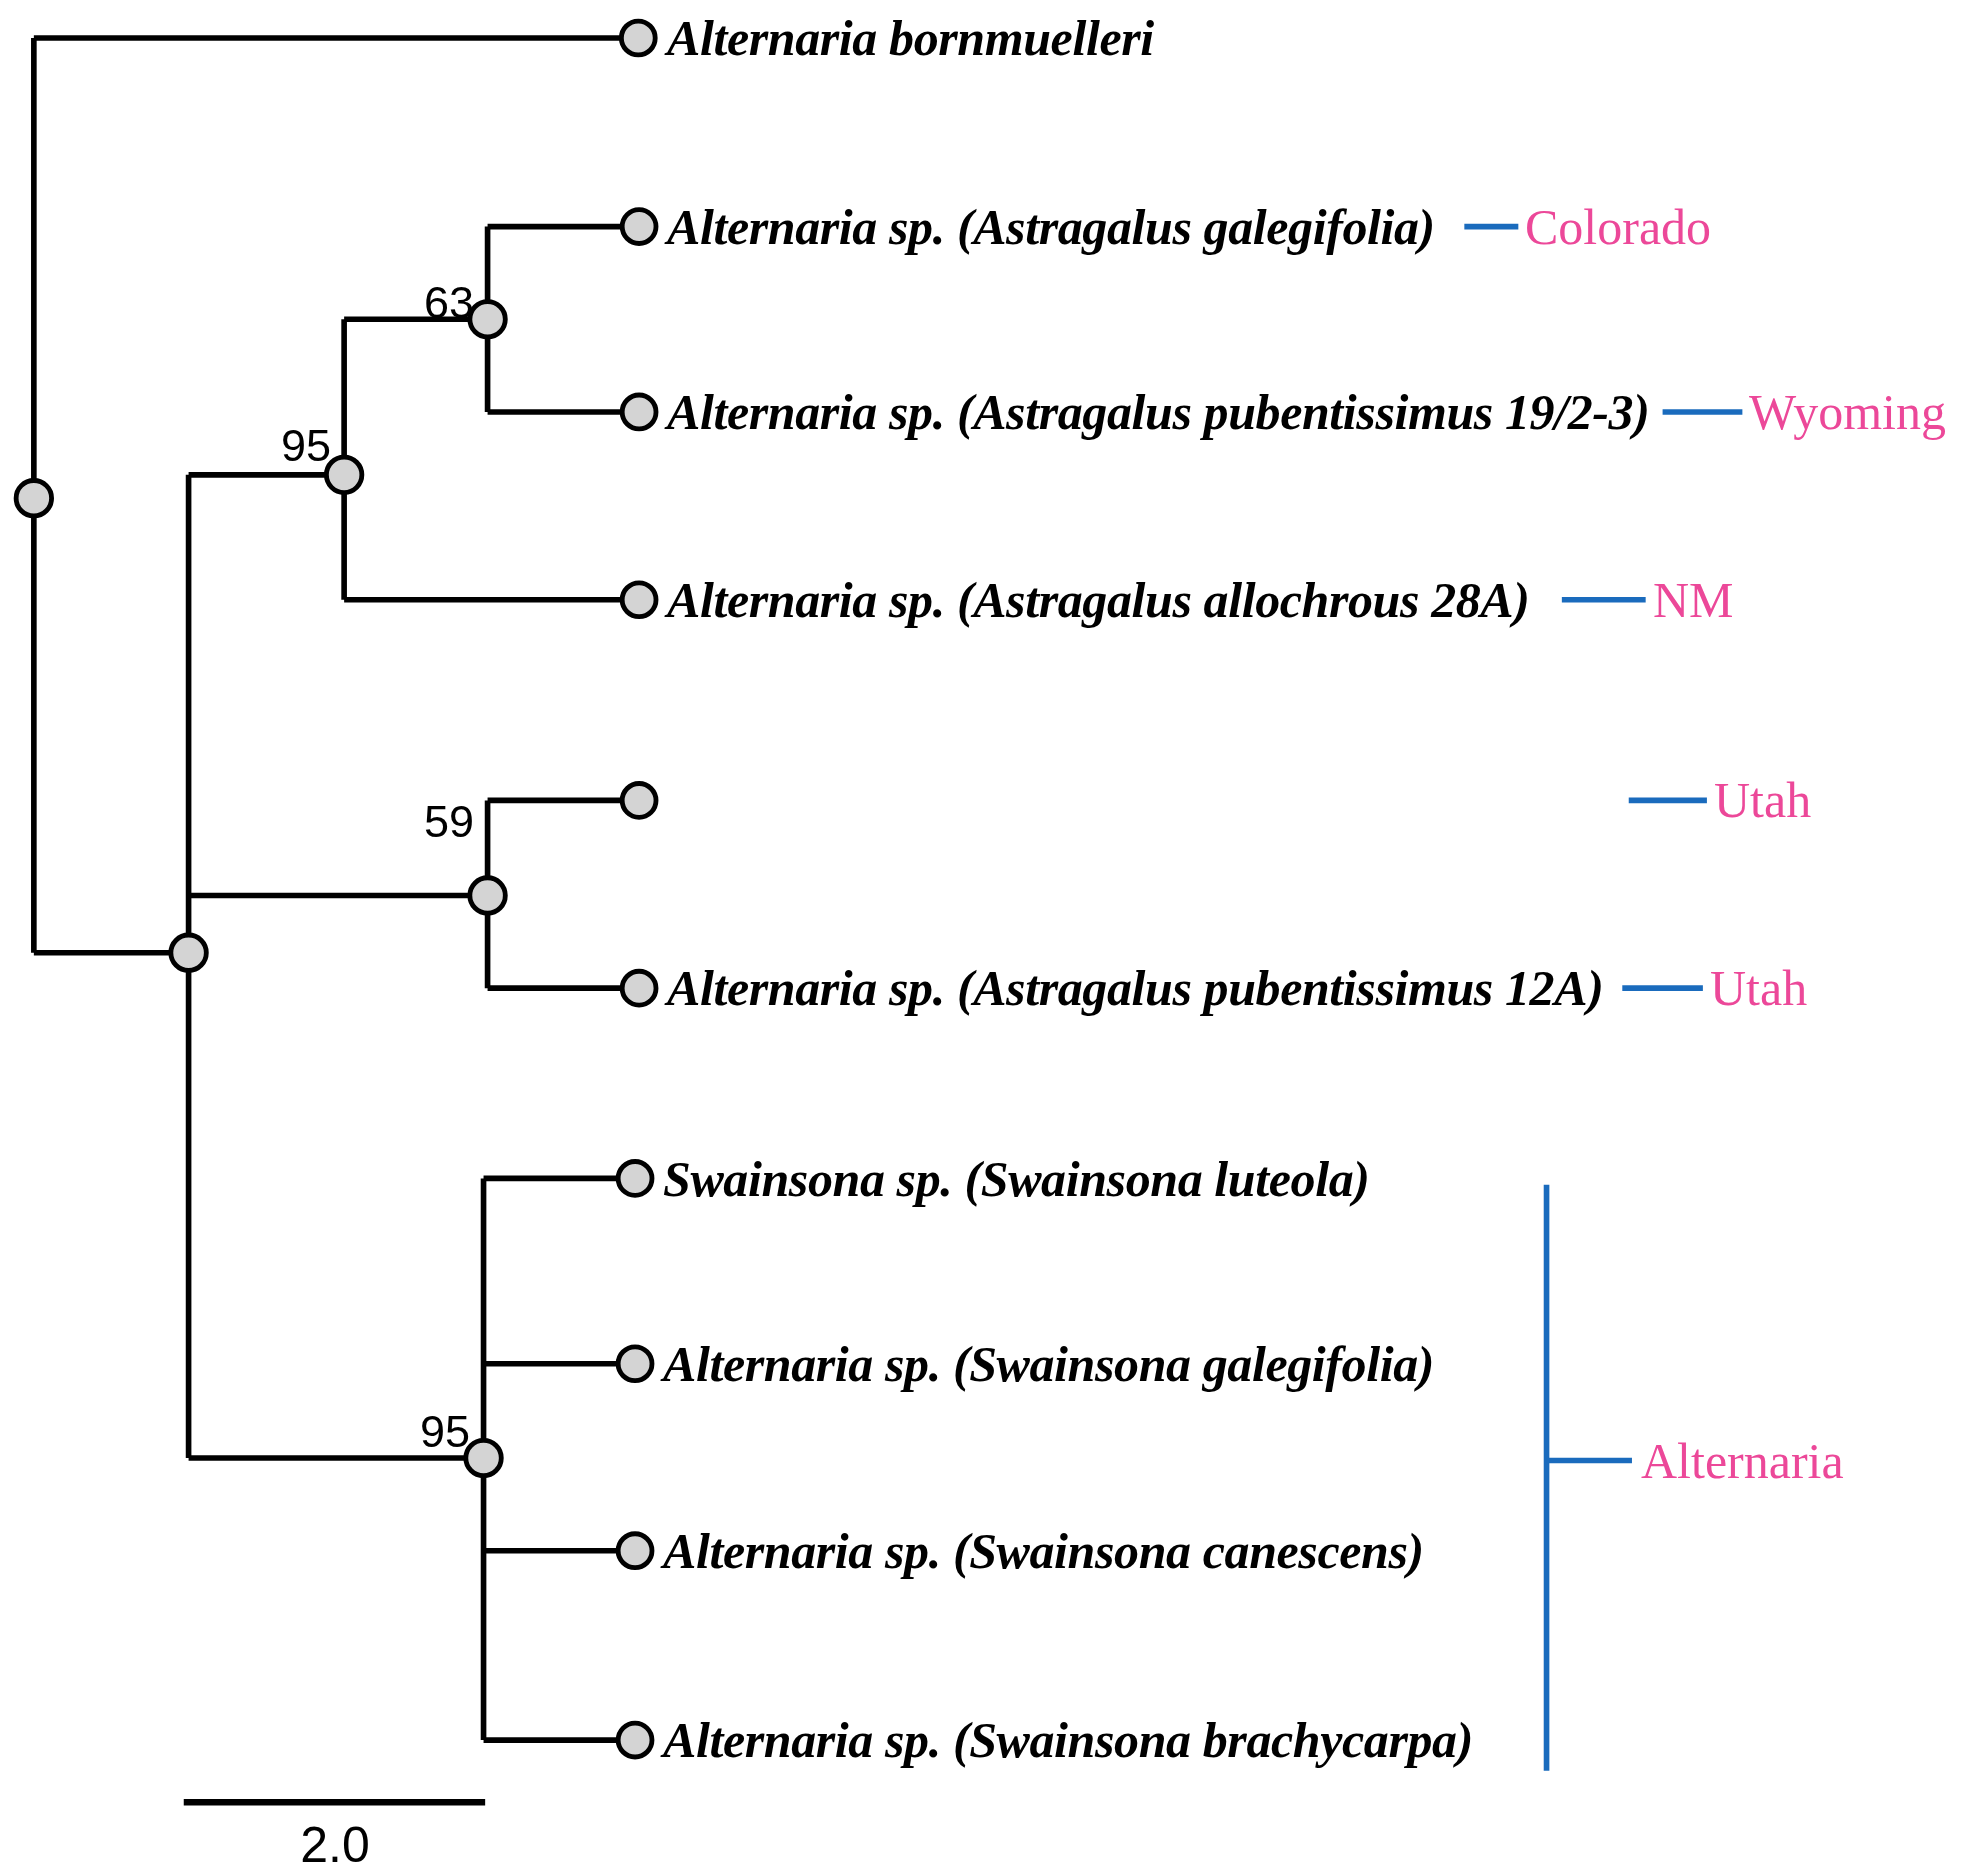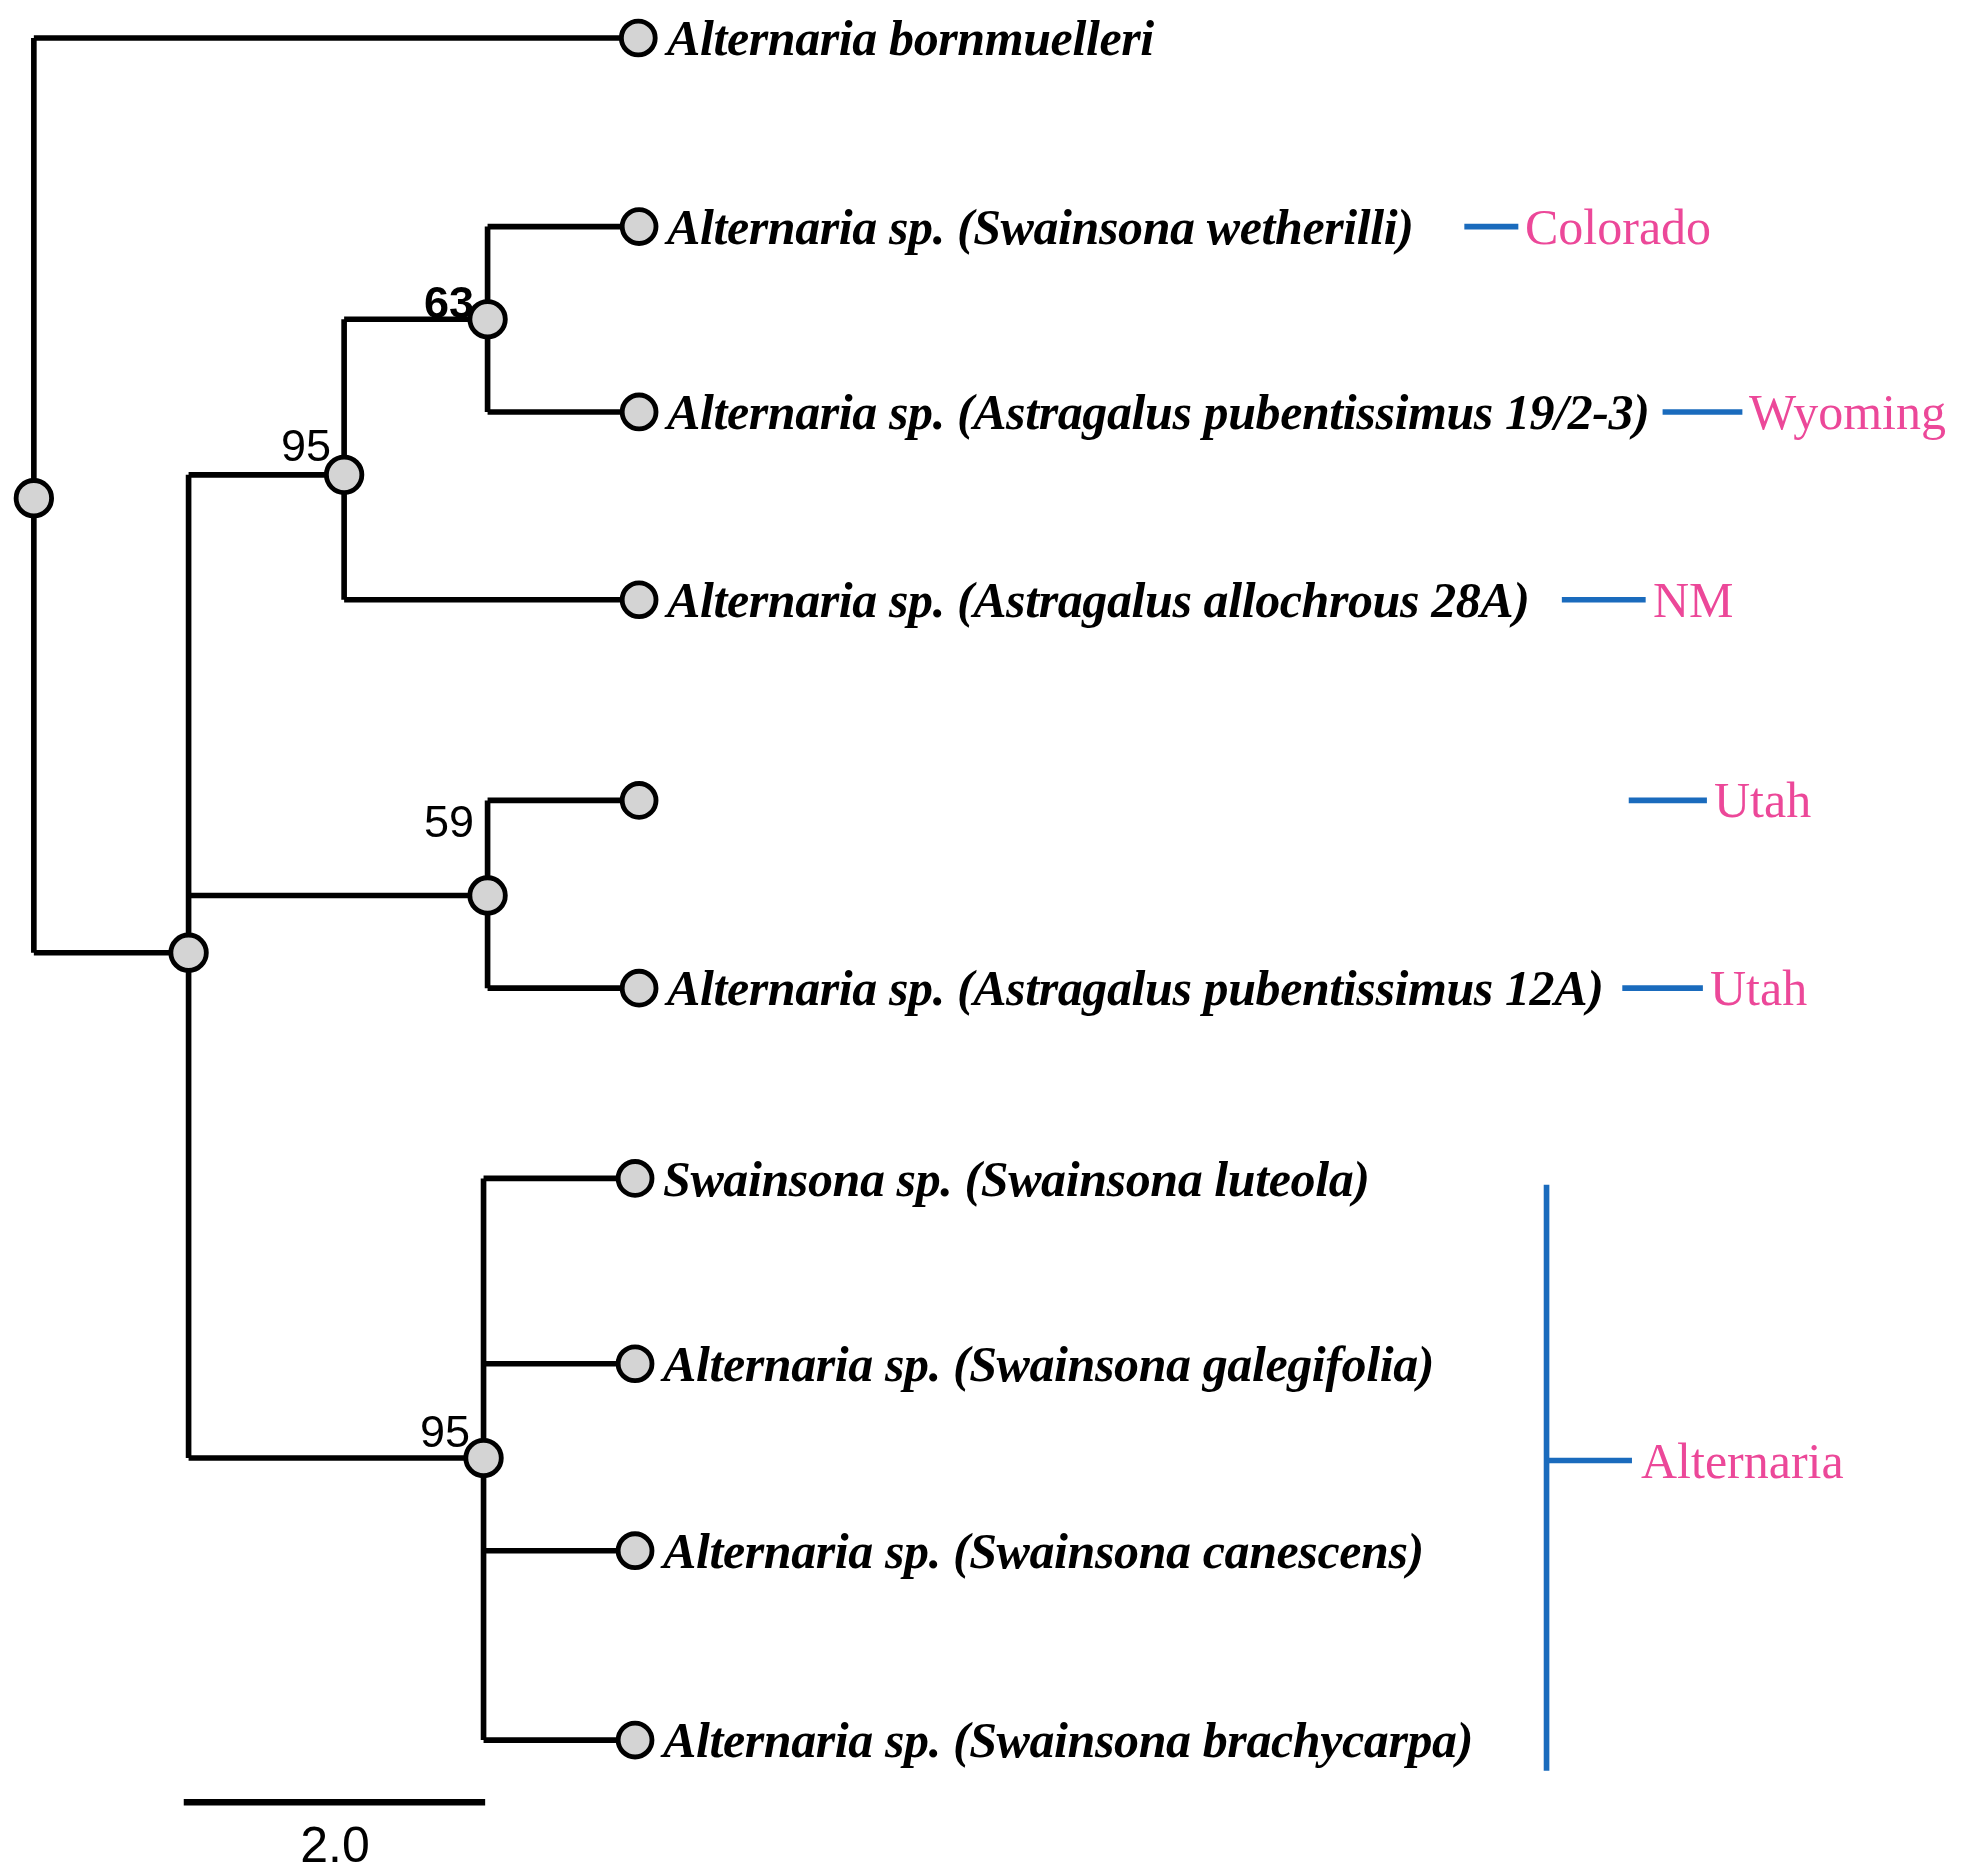--- a/index.html
+++ b/index.html
@@ -157,37 +157,37 @@
       <path class="region-connector" stroke="#1a6bbd" d="M 1919 1812 L 2025 1812"></path>
     </g>
 
     <g>
       <path class="scale-bar-line" d="M 228 2236 L 602 2236"></path>
     </g>
 
   </svg>
 
   <div class="taxon-label" style="left:667px; top:38px;">Alternaria  bornmuelleri</div>
-  <div class="taxon-label" style="left:667px; top:227px;">Alternaria sp. (Swainsona wetherilli)</div>
+  <div class="taxon-label" style="left:667px; top:227px;">Alternaria sp. (Astragalus galegifolia)</div>
   <div class="taxon-label" style="left:667px; top:412px;">Alternaria sp. (Astragalus pubentissimus 19/2-3)</div>
   <div class="taxon-label" style="left:667px; top:600px;">Alternaria sp. (Astragalus allochrous 28A)</div>
   <div class="taxon-label" style="left:667px; top:988px;">Alternaria sp. (Astragalus pubentissimus 12A)</div>
   <div class="taxon-label" style="left:663px; top:1179px;">Swainsona sp. (Swainsona luteola)</div>
   <div class="taxon-label" style="left:663px; top:1364px;">Alternaria sp. (Swainsona galegifolia)</div>
   <div class="taxon-label" style="left:663px; top:1551px;">Alternaria sp. (Swainsona canescens)</div>
   <div class="taxon-label" style="left:663px; top:1740px;">Alternaria sp. (Swainsona brachycarpa)</div>
 
   <div class="region-label" style="left:1525px; top:227px;">Colorado</div>
   <div class="region-label" style="left:1749px; top:412px;">Wyoming</div>
   <div class="region-label" style="left:1653px; top:600px;">NM</div>
   <div class="region-label" style="left:1714px; top:800px;">Utah</div>
   <div class="region-label" style="left:1710px; top:988px;">Utah</div>
   <div class="region-label" style="left:1641px; top:1461px;">Alternaria</div>
 
   <div class="support-label" style="left:331px; top:446px;">95</div>
-  <div class="support-label" style="left:474px; top:303px;font-weight:bold;">63</div>
+  <div class="support-label" style="left:474px; top:303px;">63</div>
   <div class="support-label" style="left:474px; top:822px;">59</div>
   <div class="support-label" style="left:470px; top:1432px;">95</div>
 
   <div class="scale-label" style="left:335px; top:1816px;">2.0</div>
 
 </div>
 
 
 </body></html>

